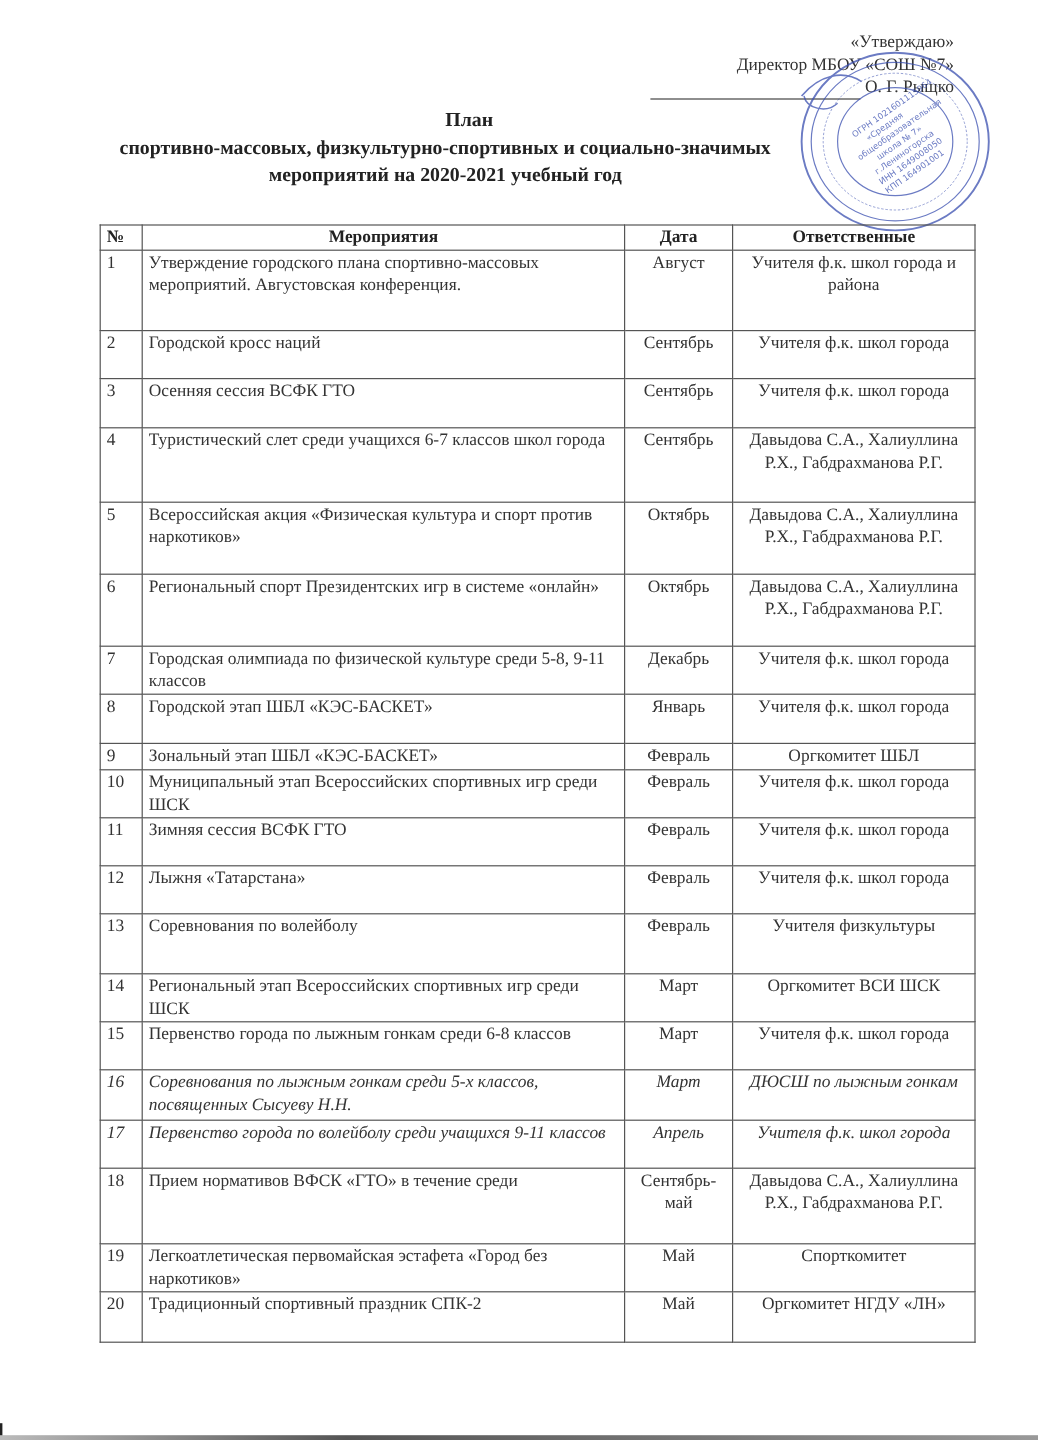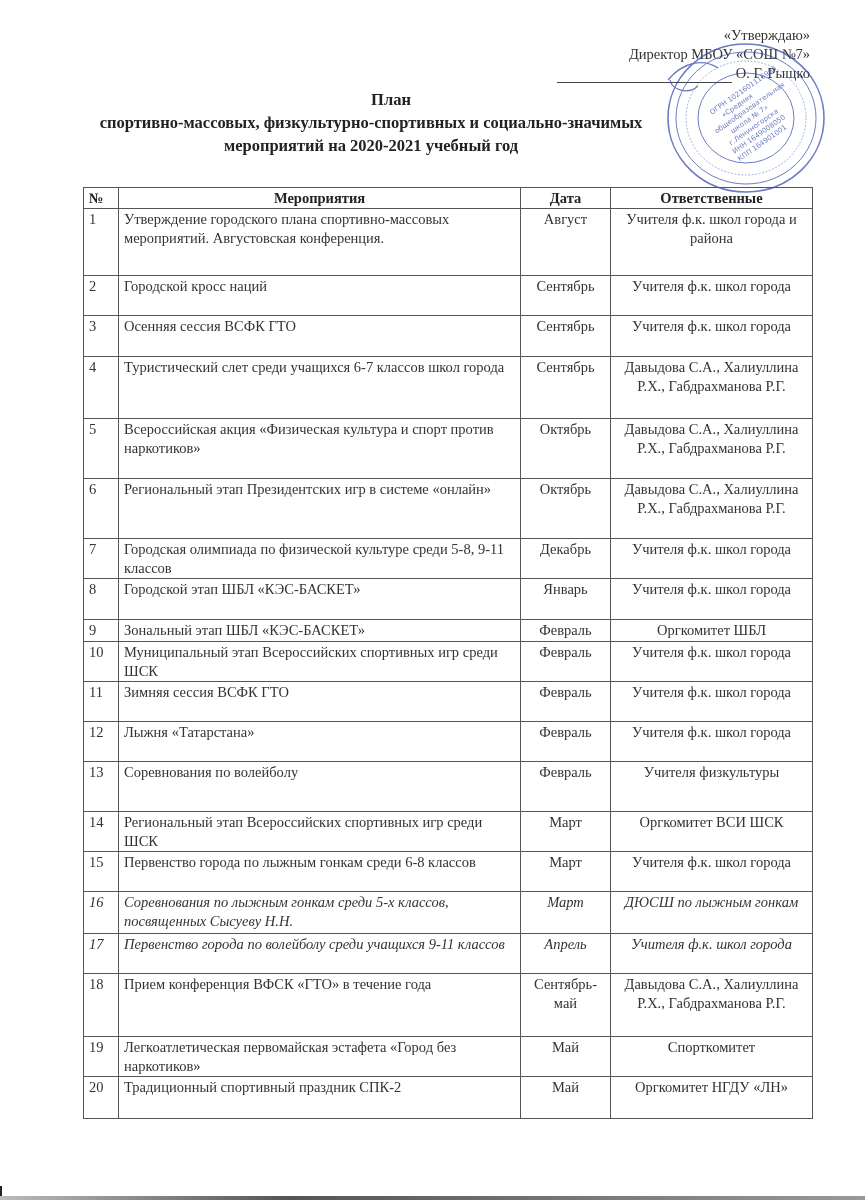--- a/index.html
+++ b/index.html
@@ -4,21 +4,21 @@
 <style>
   html, body { margin: 0; padding: 0; }
   body {
     width: 865px; height: 1200px; overflow: hidden;
     background: #ffffff;
     font-family: "Liberation Serif", "DejaVu Serif", serif;
     color: #2a2a2a;
     position: relative;
   }
   .approve {
-    position: absolute; right: 55px; top: 26px;
+    position: absolute; right: 70px; top: 26px;
     text-align: right; font-size: 14.5px; line-height: 19px; color: #333;
   }
   .approve .sig-line {
     display: inline-block; width: 175px; border-bottom: 1px solid #444;
     margin-right: 4px; vertical-align: bottom; height: 12px;
   }
   .title-block {
     position: absolute; left: 0; top: 88px; width: 742px; text-align: center;
     font-weight: bold; font-size: 16.5px; line-height: 23px; color: #222;
   }
@@ -125,21 +125,21 @@
         <td class="resp">Давыдова С.А., Халиуллина Р.Х., Габдрахманова Р.Г.</td>
       </tr>
       <tr style="height: 60px;">
         <td class="num">5</td>
         <td class="event">Всероссийская акция «Физическая культура и спорт против наркотиков»</td>
         <td class="date">Октябрь</td>
         <td class="resp">Давыдова С.А., Халиуллина Р.Х., Габдрахманова Р.Г.</td>
       </tr>
       <tr style="height: 60px;">
         <td class="num">6</td>
-        <td class="event">Региональный этап Президентских игр в системе «онлайн»</td>
+        <td class="event">Региональный спорт Президентских игр в системе «онлайн»</td>
         <td class="date">Октябрь</td>
         <td class="resp">Давыдова С.А., Халиуллина Р.Х., Габдрахманова Р.Г.</td>
       </tr>
       <tr style="height: 39px;">
         <td class="num">7</td>
         <td class="event">Городская олимпиада по физической культуре среди 5-8, 9-11 классов</td>
         <td class="date">Декабрь</td>
         <td class="resp">Учителя ф.к. школ города</td>
       </tr>
       <tr style="height: 41px;">
@@ -197,21 +197,21 @@
         <td class="resp">ДЮСШ по лыжным гонкам</td>
       </tr>
       <tr style="height: 40px; font-style: italic;">
         <td class="num">17</td>
         <td class="event">Первенство города по волейболу среди учащихся 9-11 классов</td>
         <td class="date">Апрель</td>
         <td class="resp">Учителя ф.к. школ города</td>
       </tr>
       <tr style="height: 63px;">
         <td class="num">18</td>
-        <td class="event">Прием конференция ВФСК «ГТО» в течение года</td>
+        <td class="event">Прием нормативов ВФСК «ГТО» в течение среди</td>
         <td class="date">Сентябрь-май</td>
         <td class="resp">Давыдова С.А., Халиуллина Р.Х., Габдрахманова Р.Г.</td>
       </tr>
       <tr style="height: 40px;">
         <td class="num">19</td>
         <td class="event">Легкоатлетическая первомайская эстафета «Город без наркотиков»</td>
         <td class="date">Май</td>
         <td class="resp">Спорткомитет</td>
       </tr>
       <tr style="height: 42px;">

